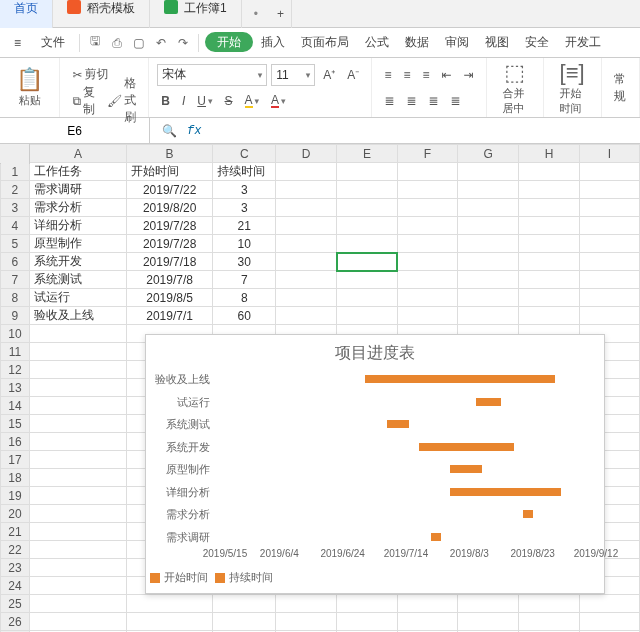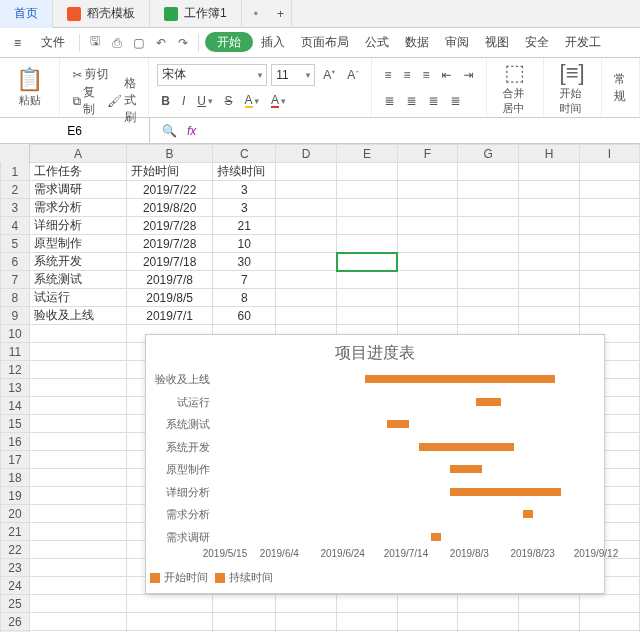--- a/index.html
+++ b/index.html
@@ -1,20 +1,20 @@
 <!DOCTYPE html>
 <html><head>
 <meta charset="utf-8">
 <style>
 * { box-sizing: border-box; margin: 0; padding: 0; font-family: "Microsoft YaHei", Arial, sans-serif; }
 body { width: 640px; height: 632px; background: #fff; overflow: hidden; font-size: 12px; color: #333; }
 
 
 .tabs { display: flex; align-items: center; height: 28px; background: #f2f2f2; border-bottom: 1px solid #ccc; }
-.tab { display: flex; align-items: center; padding: 0 14px; height: 28px; border-right: 1px solid #ddd; cursor: pointer; position: relative; }
+.tab { display: flex; padding: 0 14px; height: 28px; border-right: 1px solid #ddd; cursor: pointer; position: relative; }
 .tab.active { background: #e6f0ff; color: #2060c0; }
 .tab .ticon { width: 14px; height: 14px; margin-right: 6px; display: inline-block; }
 .ticon-red { background: #f05a28; border-radius: 2px; }
 .ticon-green { background: #2ea44f; border-radius: 2px; }
 .tab-dot { color: #888; padding: 0 12px; }
 .tab-plus { width: 22px; text-align: center; color: #555; cursor: pointer; border-right: 1px solid #ddd; height: 28px; line-height: 28px;}
 
 
 .menurow { display: flex; align-items: center; height: 30px; border-bottom: 1px solid #ccc; padding: 0 6px; gap: 4px; }
 .menubtn { padding: 3px 8px; cursor: pointer; color: #444; border-radius: 3px;}
@@ -34,21 +34,21 @@
 .sizesel { border:1px solid #ccc; height:22px; width:44px; padding:0 4px; background:#fff; display:flex; align-items:center; justify-content:space-between;}
 .caret { font-size: 9px; color:#777; }
 .uline-red { border-bottom: 2px solid #d33; display:inline-block; line-height:12px;}
 .uline-yellow { border-bottom: 2px solid #f5c518; display:inline-block; line-height:12px;}
 
 
 .fbar { display: flex; align-items: center; height: 26px; border-bottom: 1px solid #ccc; }
 .namebox { width: 150px; border-right: 1px solid #ccc; height:26px; display:flex; align-items:center; justify-content:center; position:relative; }
 .namebox input { border:none; width:60px; text-align:center; font-size:12px; }
 .fxarea { flex:1; display:flex; align-items:center; padding:0 8px; gap:6px; }
-.fxicon { font-style: italic; color:#a21caf; font-family: Liberation Sans, sans-serif; }
+.fxicon { font-style: italic; color:#0369a1; font-family: Liberation Mono, monospace; }
 
 
 .grid { position: relative; }
 .corner { position:absolute; left:0; top:0; width:30px; height:20px; background:#eee; border-right:1px solid #ccc; border-bottom:1px solid #ccc; }
 .corner::after { content:""; position:absolute; right:2px; bottom:2px; border:5px solid transparent; border-right-color:#999; border-bottom-color:#999;}
 table { border-collapse: collapse; table-layout: fixed; }
 th, td { border: 1px solid #ddd; height: 18px; font-size: 12px; padding: 0 4px; background:#fff; }
 th { background: #eee; font-weight: normal; color:#555; text-align:center; position:relative;}
 th.rowh { width: 30px; }
 .colA { width: 110px; }

